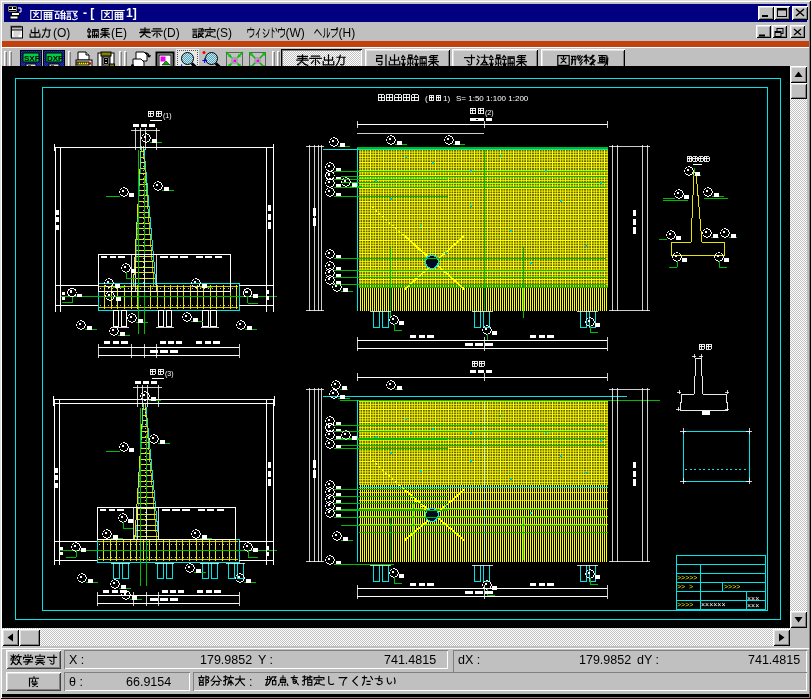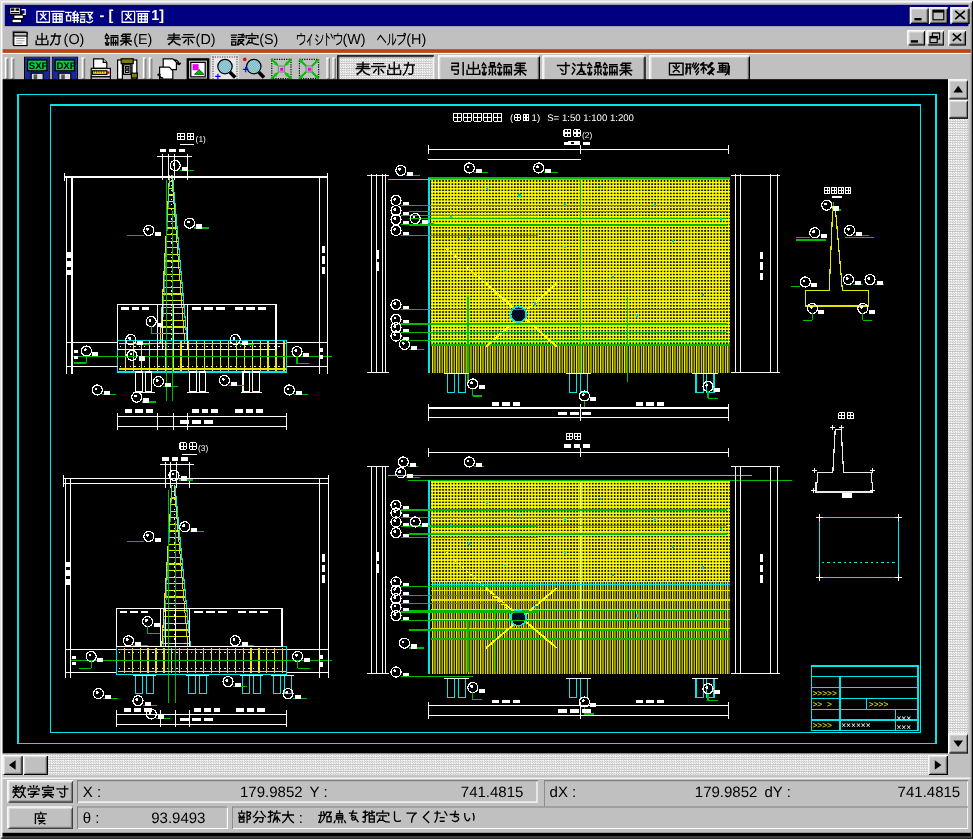--- a/index.html
+++ b/index.html
@@ -7,21 +7,21 @@
 .frame { position:absolute; inset:0; box-shadow: inset 1px 1px 0 #dfdfdf, inset -1px -1px 0 #000,
           inset 2px 2px 0 #fff, inset -2px -2px 0 #808080; pointer-events:none; z-index:50; }
 .title { position:absolute; left:4px; top:4px; width:803px; height:18px; background:#000080; }
 .tbtn { position:absolute; width:16px; height:14px; background:#c0c0c0;
         box-shadow: inset 1px 1px 0 #fff, inset -1px -1px 0 #000, inset 2px 2px 0 #dfdfdf, inset -2px -2px 0 #808080; }
 .mbtn { position:absolute; width:15px; height:13px; background:#c0c0c0;
         box-shadow: inset 1px 1px 0 #fff, inset -1px -1px 0 #000, inset 2px 2px 0 #dfdfdf, inset -2px -2px 0 #808080; }
 .menubar { position:absolute; left:2px; top:22px; width:807px; height:19px; background:#c0c0c0; }
 .mascii { font-size:12px; color:#000; vertical-align:middle; }
 .toolbar { position:absolute; left:2px; top:41px; width:807px; height:25px; background:#c0c0c0;
-           border-top:3px solid #c2410c; box-shadow: inset 0 1px 0 #fff; }
+           border-top:6px solid #c2410c; box-shadow: inset 0 1px 0 #fff; }
 .grip { position:absolute; top:4px; width:3px; height:18px;
         border-left:1px solid #fff; border-top:1px solid #fff; background:#c0c0c0;
         border-right:1px solid #808080; border-bottom:1px solid #808080; }
 .ticon { position:absolute; top:3px; }
 .tgl { position:absolute; top:2px; height:23px; background:#c0c0c0; text-align:center;
        box-shadow: inset 1px 1px 0 #fff, inset -1px -1px 0 #000, inset 2px 2px 0 #dfdfdf, inset -2px -2px 0 #808080;
        display:flex; align-items:center; justify-content:center; }
 .tgl.on { background:repeating-conic-gradient(#fff 0% 25%, #c0c0c0 0% 50%) 0 0/2px 2px;
        box-shadow: inset 1px 1px 0 #000, inset -1px -1px 0 #fff, inset 2px 2px 0 #808080, inset -2px -2px 0 #dfdfdf; }
 .canvas { position:absolute; left:2px; top:66px; width:788px; height:562px; background:#000; }
@@ -1356,21 +1356,21 @@
   <span class="num" style="left:184px">dY :</span>
     <span class="num" style="left:295px">741.4815</span>
 </div>
 <div class="sbtn" style="left:6px;top:672px;width:55px;height:19px">
     <svg width="12.0" height="12" viewBox="0 0 16 16" preserveAspectRatio="none" style="color:#000;overflow:visible;">
       <use href="#gdo" x="0" y="0" width="16" height="16"></use>
     </svg>
   </div>
 <div class="sfld" style="left:64px;top:672px;width:126px;height:19px">
   <span class="num" style="left:5px">θ :</span>
-    <span class="num" style="left:62px">93.9493</span>
+    <span class="num" style="left:62px">66.9154</span>
 </div>
 <div class="sfld" style="left:193px;top:672px;width:614px;height:19px">
   <div class="abs" style="left:5px;top:3px"><svg width="48.0" height="12" viewBox="0 0 64 16" preserveAspectRatio="none" style="color:#000;overflow:visible;">
         <use href="#gbu" x="0" y="0" width="16" height="16"></use>
         <use href="#gfun" x="16" y="0" width="16" height="16"></use>
         <use href="#gkaku2" x="32" y="0" width="16" height="16"></use>
         <use href="#gdai" x="48" y="0" width="16" height="16"></use>
       </svg></div>
   <span class="num" style="left:56px">:</span>
   <div class="abs" style="left:72px;top:3px"><svg width="132.0" height="12" viewBox="0 0 176 16" preserveAspectRatio="none" style="color:#000;overflow:visible;">

